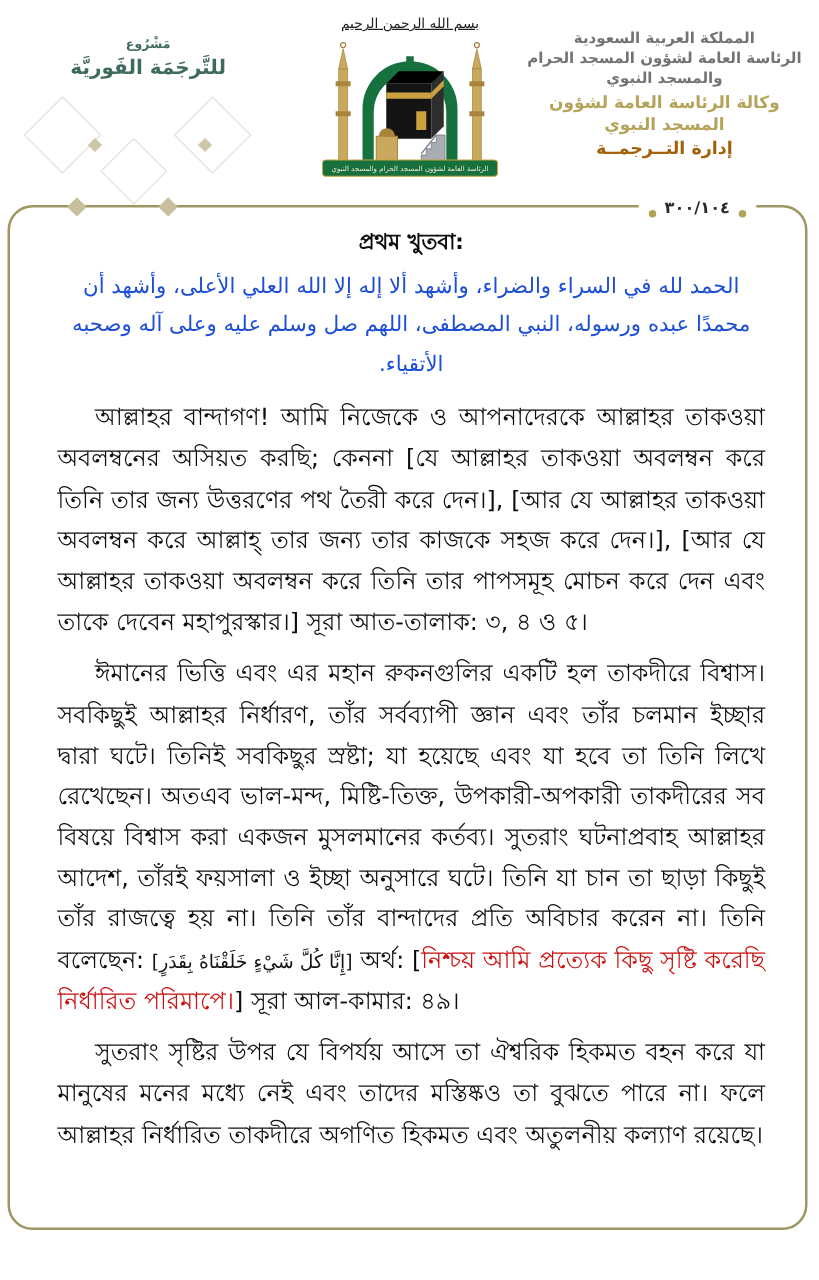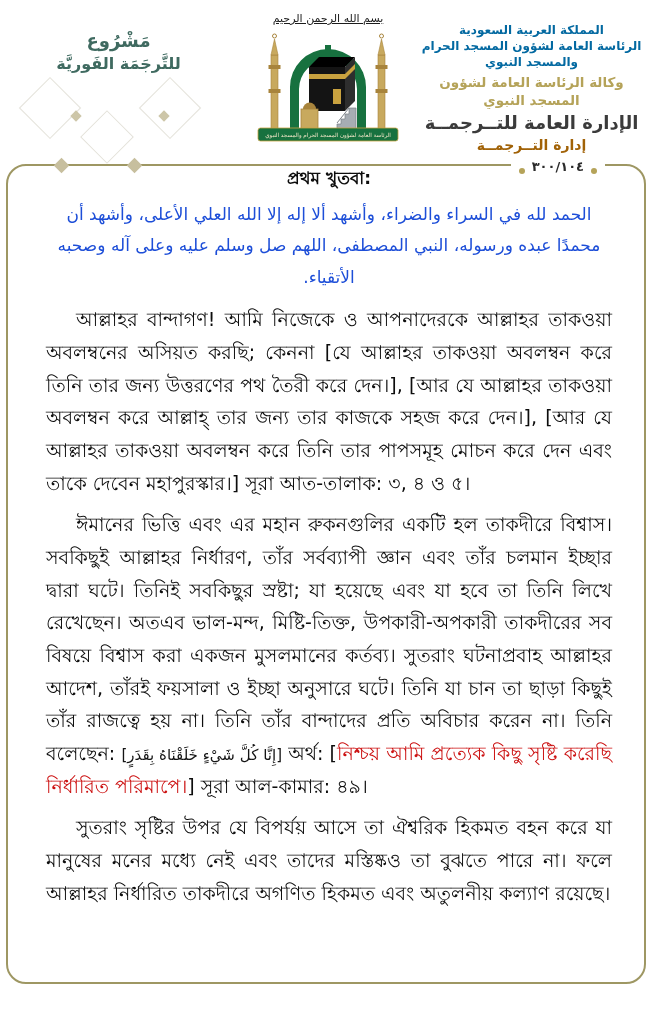--- a/index.html
+++ b/index.html
@@ -2,49 +2,49 @@
 <html lang="bn"><head>
 <meta charset="utf-8">
 <style>
   html,body{margin:0;padding:0;background:#fff;}
   .page{position:relative;width:655px;height:1024px;background:#ffffff;overflow:hidden;
         font-family:"DejaVu Sans","Liberation Sans",sans-serif;}
 
   
   .hdr-left{position:absolute;left:16px;top:30px;width:205px;text-align:center;
             direction:rtl;color:#3f6a60;z-index:2;}
-  .hdr-left .l1{font-size:18px;font-weight:bold;}
+  .hdr-left .l1{font-size:10px;font-weight:bold;}
   .hdr-left .l2{font-size:21px;font-weight:bold;margin-top:2px;letter-spacing:-1px;}
   .hdr-left .l3{font-size:16px;font-weight:bold;margin-top:3px;}
 
   .deco-star{position:absolute;border:1px solid #e4e2da;transform:rotate(45deg);z-index:1;}
   .deco-dot{position:absolute;background:#cdc6a8;transform:rotate(45deg);z-index:1;}
 
   .hdr-center{position:absolute;left:253px;top:12px;width:150px;text-align:center;z-index:2;}
   .bismillah{font-size:11px;color:#1c1c1c;direction:rtl;margin-bottom:2px;text-decoration:underline;}
 
   .hdr-right{position:absolute;right:6px;top:22px;width:235px;text-align:center;
              direction:rtl;z-index:2;line-height:1.35;}
-  .hdr-right .r-dark-sm{font-size:12px;color:#0369a1;font-weight:bold;}
+  .hdr-right .r-dark-sm{font-size:12px;color:#737373;font-weight:bold;}
   .hdr-right .r-gold{font-size:13.5px;color:#b5a359;font-weight:bold;margin-top:2px;}
   .hdr-right .r-dark-lg{font-size:18px;color:#3b3b3b;font-weight:bold;margin-top:2px;letter-spacing:-1px;}
   .hdr-right .r-gold-sm{font-size:14px;color:#a16207;font-weight:bold;margin-top:1px;}
 
   
   .frame{position:absolute;left:6px;top:164px;width:640px;height:820px;
          border:2px solid #9e9763;border-radius:20px;box-sizing:border-box;z-index:1;}
   .border-diamond{position:absolute;width:11px;height:11px;background:#c7bf9e;
                   transform:rotate(45deg);top:159.5px;z-index:2;}
   .refnum{position:absolute;top:154px;right:50px;background:#fff;padding:0 8px;
           font-size:13px;font-weight:bold;color:#2a2a2a;z-index:3;direction:rtl;
           display:flex;align-items:flex-end;gap:7px;height:20px;}
   .refnum .dot{width:6px;height:6px;border-radius:50%;background:#b5a359;display:inline-block;}
 
   
-  .content{position:absolute;left:46px;top:165px;width:566px;z-index:2;color:#0d0d0d;}
+  .content{position:absolute;left:46px;top:180px;width:566px;z-index:2;color:#0d0d0d;}
   .doc-title{font-size:17px;font-weight:bold;text-align:center;margin:0 0 6px 0;}
   .arabic-intro{direction:rtl;text-align:center;font-size:17px;line-height:1.85;
                 color:#1d4ed8;margin:0 0 10px 0;font-family:"DejaVu Sans",sans-serif;}
   .bn-para{font-size:19px;line-height:1.72;text-align:justify;text-indent:30px;
            margin:0 0 9px 0;}
   .bn-para .red{color:#cc1111;}
   .bn-para .ar{direction:rtl;unicode-bidi:isolate;font-size:15px;color:#141414;}
 
   
   .emblem{display:block;margin:0 auto;}
@@ -108,21 +108,20 @@
 
       <rect x="1" y="101" width="140" height="13" rx="2.5" fill="#17713f" stroke="#c9a23f" stroke-width="0.8"></rect>
       <text x="71" y="110" text-anchor="middle" font-size="5.6" fill="#f2e7c8" direction="rtl">الرئاسة العامة لشؤون المسجد الحرام والمسجد النبوي</text>
     </svg>
   </div>
 
   <div class="hdr-right">
     <div class="r-dark-sm">المملكة العربية السعودية</div>
     <div class="r-dark-sm">الرئاسة العامة لشؤون المسجد الحرام والمسجد النبوي</div>
     <div class="r-gold">وكالة الرئاسة العامة لشؤون المسجد النبوي</div>
-    <div class="r-dark-lg">الإدارة العامة للتــرجمــة</div>
     <div class="r-gold-sm">إدارة التــرجمــة</div>
   </div>
 
   <div class="frame"></div>
   <div class="border-diamond" style="left:56px;"></div>
   <div class="border-diamond" style="left:129px;"></div>
   <div class="refnum">
     <span class="dot"></span>
     <span>٣٠٠/١٠٤</span>
     <span class="dot"></span>

